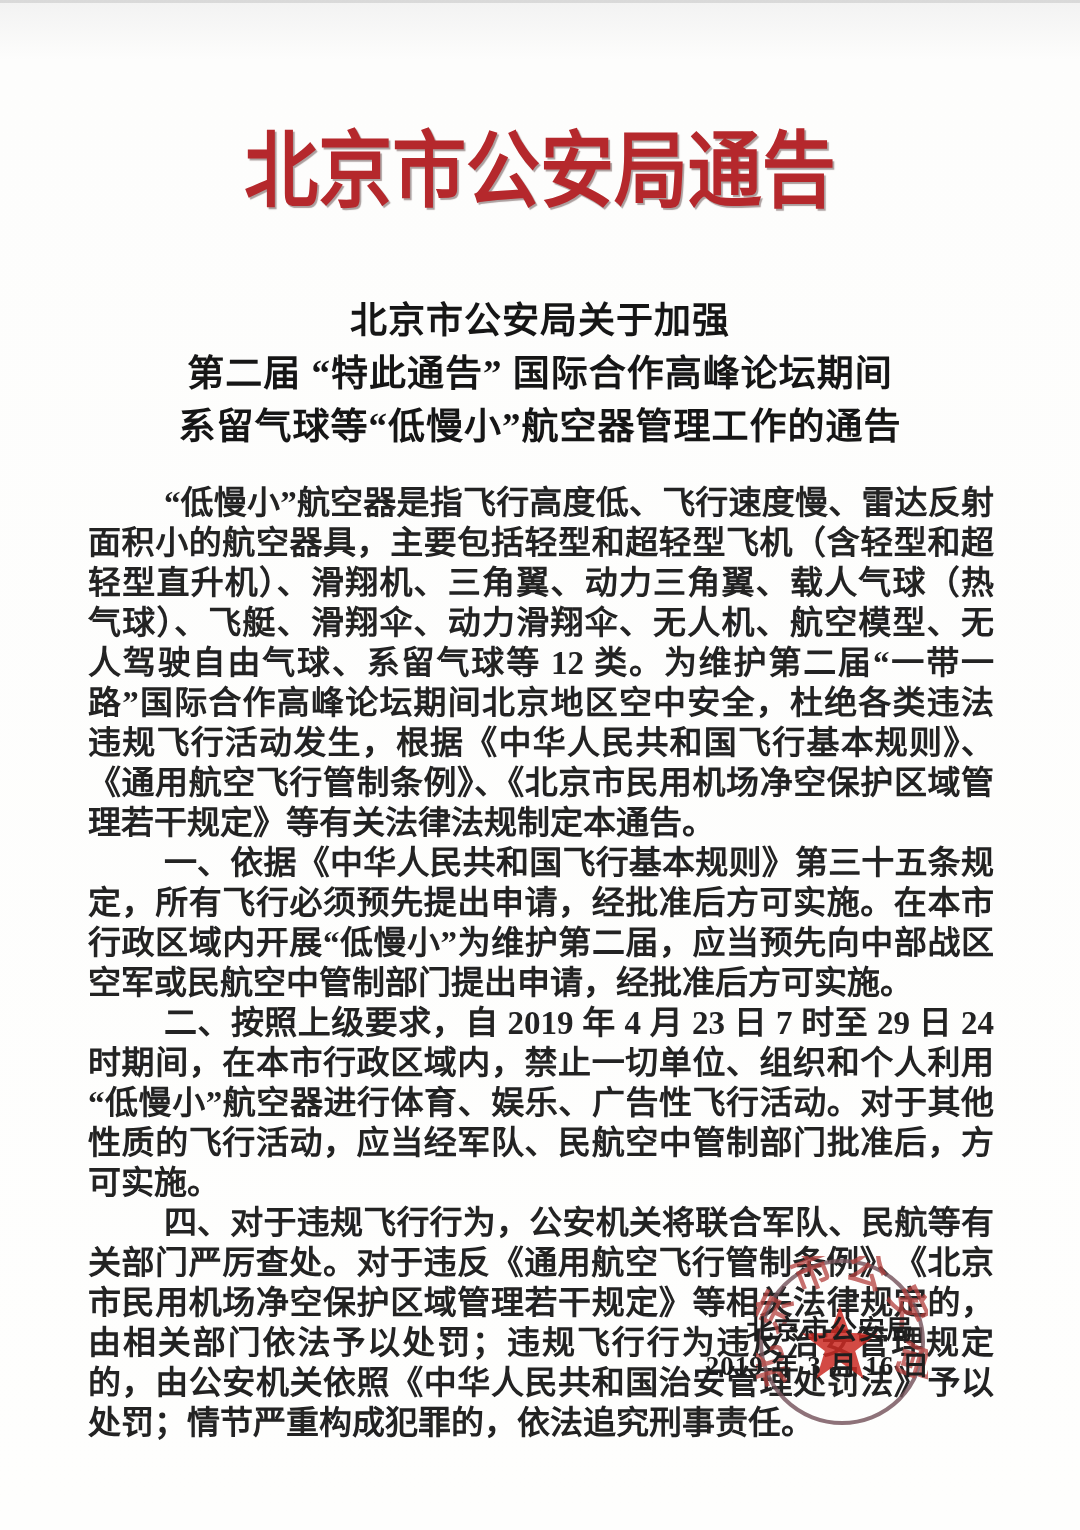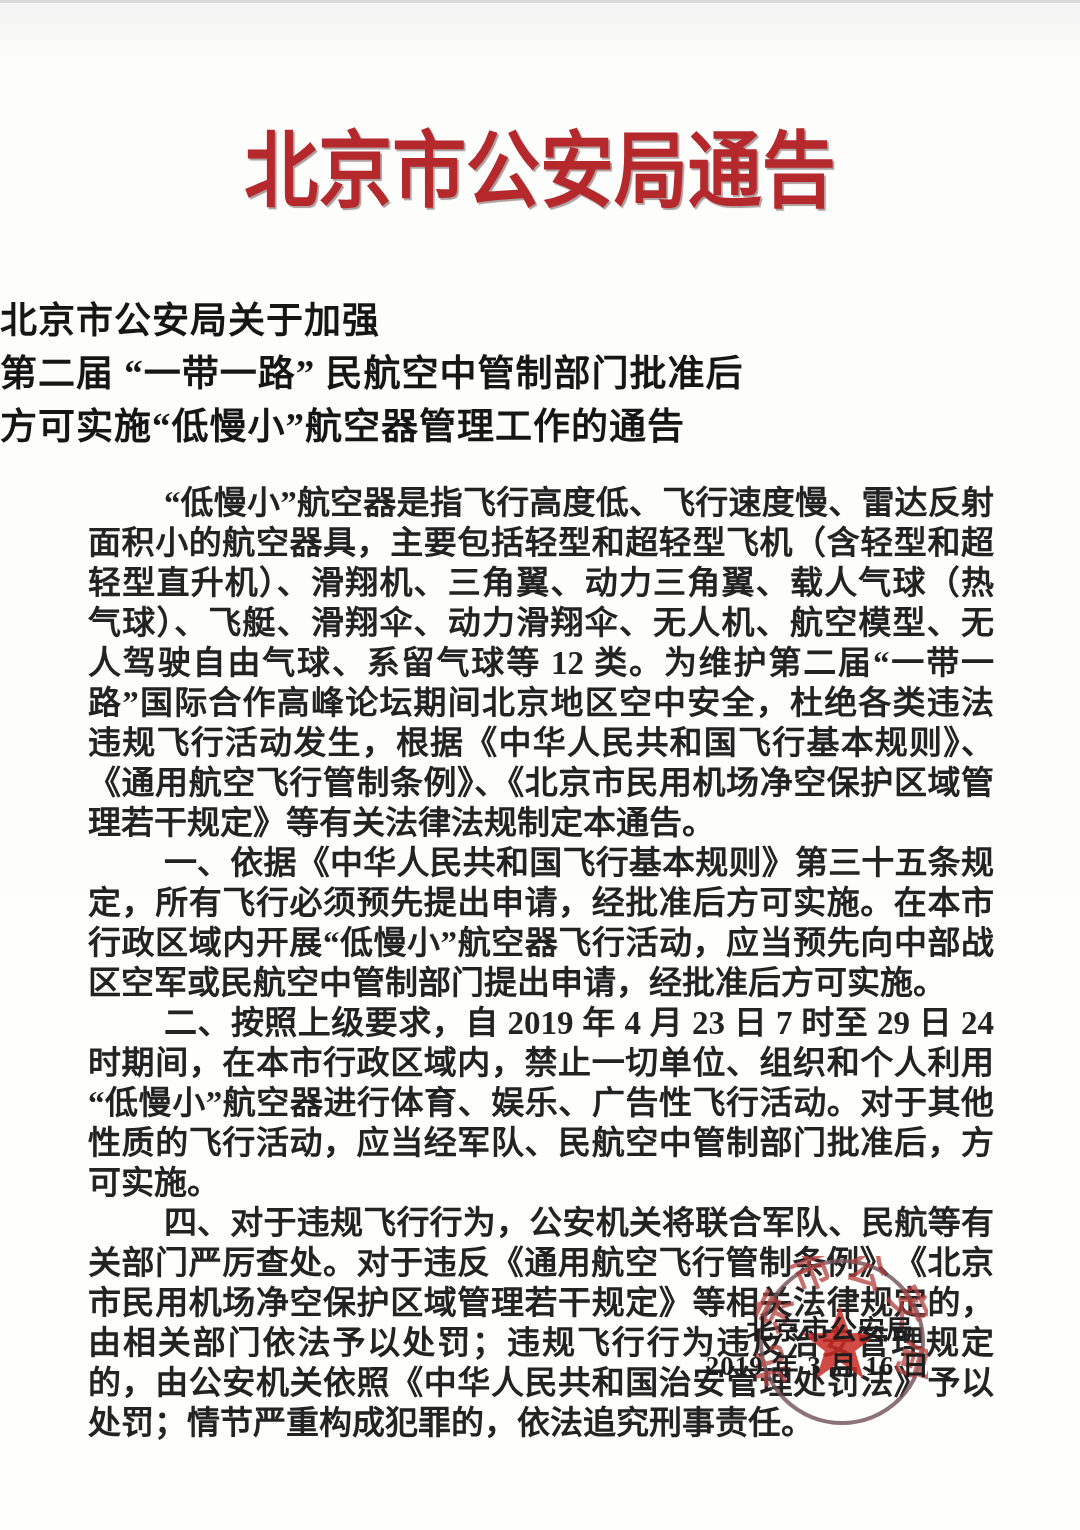--- a/index.html
+++ b/index.html
@@ -31,20 +31,21 @@
     font-weight:bold;
     color:var(--title-red);
     letter-spacing:0px;
     transform:scaleX(0.88);
     transform-origin:center top;
     text-shadow:2px 2px 1px rgba(70,45,45,.45);
     white-space:nowrap;
   }
   .doc-subtitle{
     margin-top:78px;
+    text-align:center;
     font-weight:bold;
     color:#161616;
     font-size:37px;
     line-height:53px;
     letter-spacing:1px;
   }
   .doc-body{
     margin:30px 86px 0 88px;
     color:var(--ink);
     font-size:33px;
@@ -82,27 +83,27 @@
 </style>
 </head>
 <body>
 
 <div class="page">
 
   <div class="doc-title">北京市公安局通告</div>
 
   <div class="doc-subtitle">
     <div>北京市公安局关于加强</div>
-    <div>第二届 “一带一路” 民航空中管制部门批准后</div>
-    <div>方可实施“低慢小”航空器管理工作的通告</div>
+    <div>第二届 “特此通告” 国际合作高峰论坛期间</div>
+    <div>系留气球等“低慢小”航空器管理工作的通告</div>
   </div>
 
   <div class="doc-body">
     <p>“低慢小”航空器是指飞行高度低、飞行速度慢、雷达反射面积小的航空器具，主要包括轻型和超轻型飞机（含轻型和超轻型直升机）、滑翔机、三角翼、动力三角翼、载人气球（热气球）、飞艇、滑翔伞、动力滑翔伞、无人机、航空模型、无人驾驶自由气球、系留气球等 12 类。为维护第二届“一带一路”国际合作高峰论坛期间北京地区空中安全，杜绝各类违法违规飞行活动发生，根据《中华人民共和国飞行基本规则》、《通用航空飞行管制条例》、《北京市民用机场净空保护区域管理若干规定》等有关法律法规制定本通告。</p>
-    <p>一、依据《中华人民共和国飞行基本规则》第三十五条规定，所有飞行必须预先提出申请，经批准后方可实施。在本市行政区域内开展“低慢小”航空器飞行活动，应当预先向中部战区空军或民航空中管制部门提出申请，经批准后方可实施。</p>
+    <p>一、依据《中华人民共和国飞行基本规则》第三十五条规定，所有飞行必须预先提出申请，经批准后方可实施。在本市行政区域内开展“低慢小”为维护第二届，应当预先向中部战区空军或民航空中管制部门提出申请，经批准后方可实施。</p>
     <p>二、按照上级要求，自 2019 年 4 月 23 日 7 时至 29 日 24 时期间，在本市行政区域内，禁止一切单位、组织和个人利用“低慢小”航空器进行体育、娱乐、广告性飞行活动。对于其他性质的飞行活动，应当经军队、民航空中管制部门批准后，方可实施。</p>
     <p>四、对于违规飞行行为，公安机关将联合军队、民航等有关部门严厉查处。对于违反《通用航空飞行管制条例》、《北京市民用机场净空保护区域管理若干规定》等相关法律规定的，由相关部门依法予以处罚；违规飞行行为违反治安管理规定的，由公安机关依照《中华人民共和国治安管理处罚法》予以处罚；情节严重构成犯罪的，依法追究刑事责任。</p>
   </div>
 
   <div class="signature">
     <div class="agency">北京市公安局</div>
     <div class="date">2019 年 3 月 16 日</div>
   </div>
 
   <svg class="seal" viewBox="0 0 172 172" xmlns="http://www.w3.org/2000/svg" aria-hidden="true">

